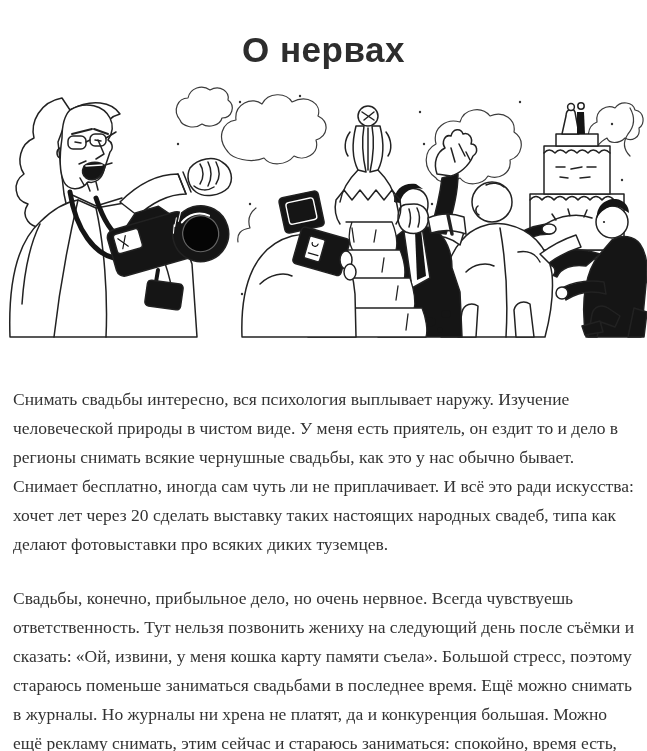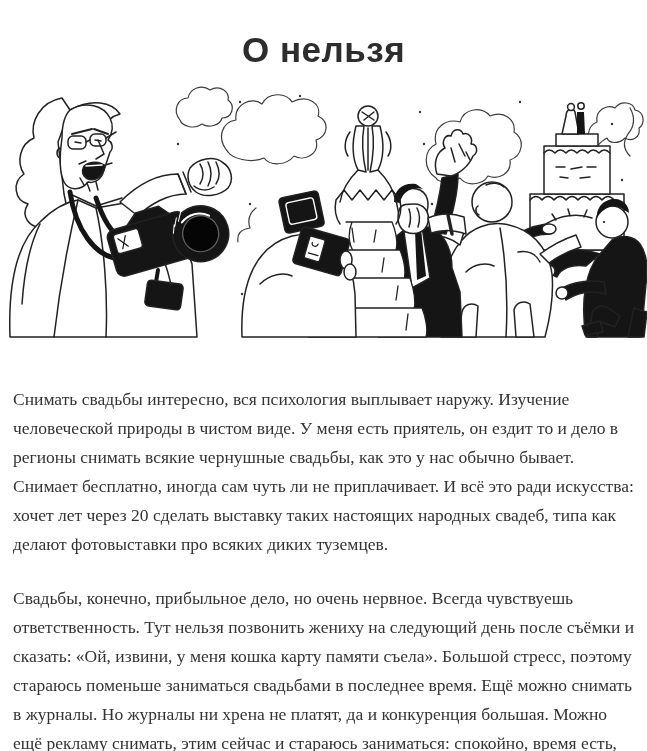--- a/index.html
+++ b/index.html
@@ -37,21 +37,21 @@
     line-height: 29px;
     color: #333333;
     margin-bottom: 25px;
   }
 </style>
 </head>
 <body>
 
 <div class="page">
 
-  <h1 class="page-title">О нельзя</h1>
+  <h1 class="page-title">О нервах</h1>
 
   <div class="illustration-wrap">
     <svg width="647" height="256" viewBox="0 0 647 256" xmlns="http://www.w3.org/2000/svg">
       <g fill="none" stroke="#222" stroke-width="1.5" stroke-linecap="round" stroke-linejoin="round">
 
         <g stroke="#3c3c3c" stroke-width="1.2" fill="#ffffff">
           <path d="M228,70 c-12,-14 -6,-30 8,-32 c-2,-16 16,-24 26,-16 c6,-12 24,-12 30,-2 c16,-8 30,2 26,14 c12,6 10,20 -2,24 c4,14 -12,22 -22,16 c-8,10 -24,10 -30,2 c-14,6 -32,0 -36,-6 z"></path>
           <path d="M436,96 c-14,-10 -12,-28 0,-34 c-4,-16 10,-26 24,-22 c4,-14 22,-16 30,-6 c14,-6 26,4 24,16 c12,8 8,24 -4,28 c2,14 -12,20 -22,16 c-6,10 -22,10 -28,2 c-12,6 -22,4 -24,0 z"></path>
           <path d="M180,38 c-8,-10 -2,-22 8,-22 c2,-10 14,-14 22,-8 c10,-6 20,2 18,10 c8,6 4,18 -6,18 c-2,8 -14,10 -20,6 c-8,6 -20,2 -22,-4 z"></path>
           <path d="M595,66 c-10,-8 -8,-22 2,-26 c-2,-12 10,-18 18,-14 c6,-8 18,-6 20,2 c10,2 10,14 4,18 c2,10 -8,14 -14,10 c-6,6 -16,6 -18,0 c-8,4 -12,12 -12,10 z"></path>

